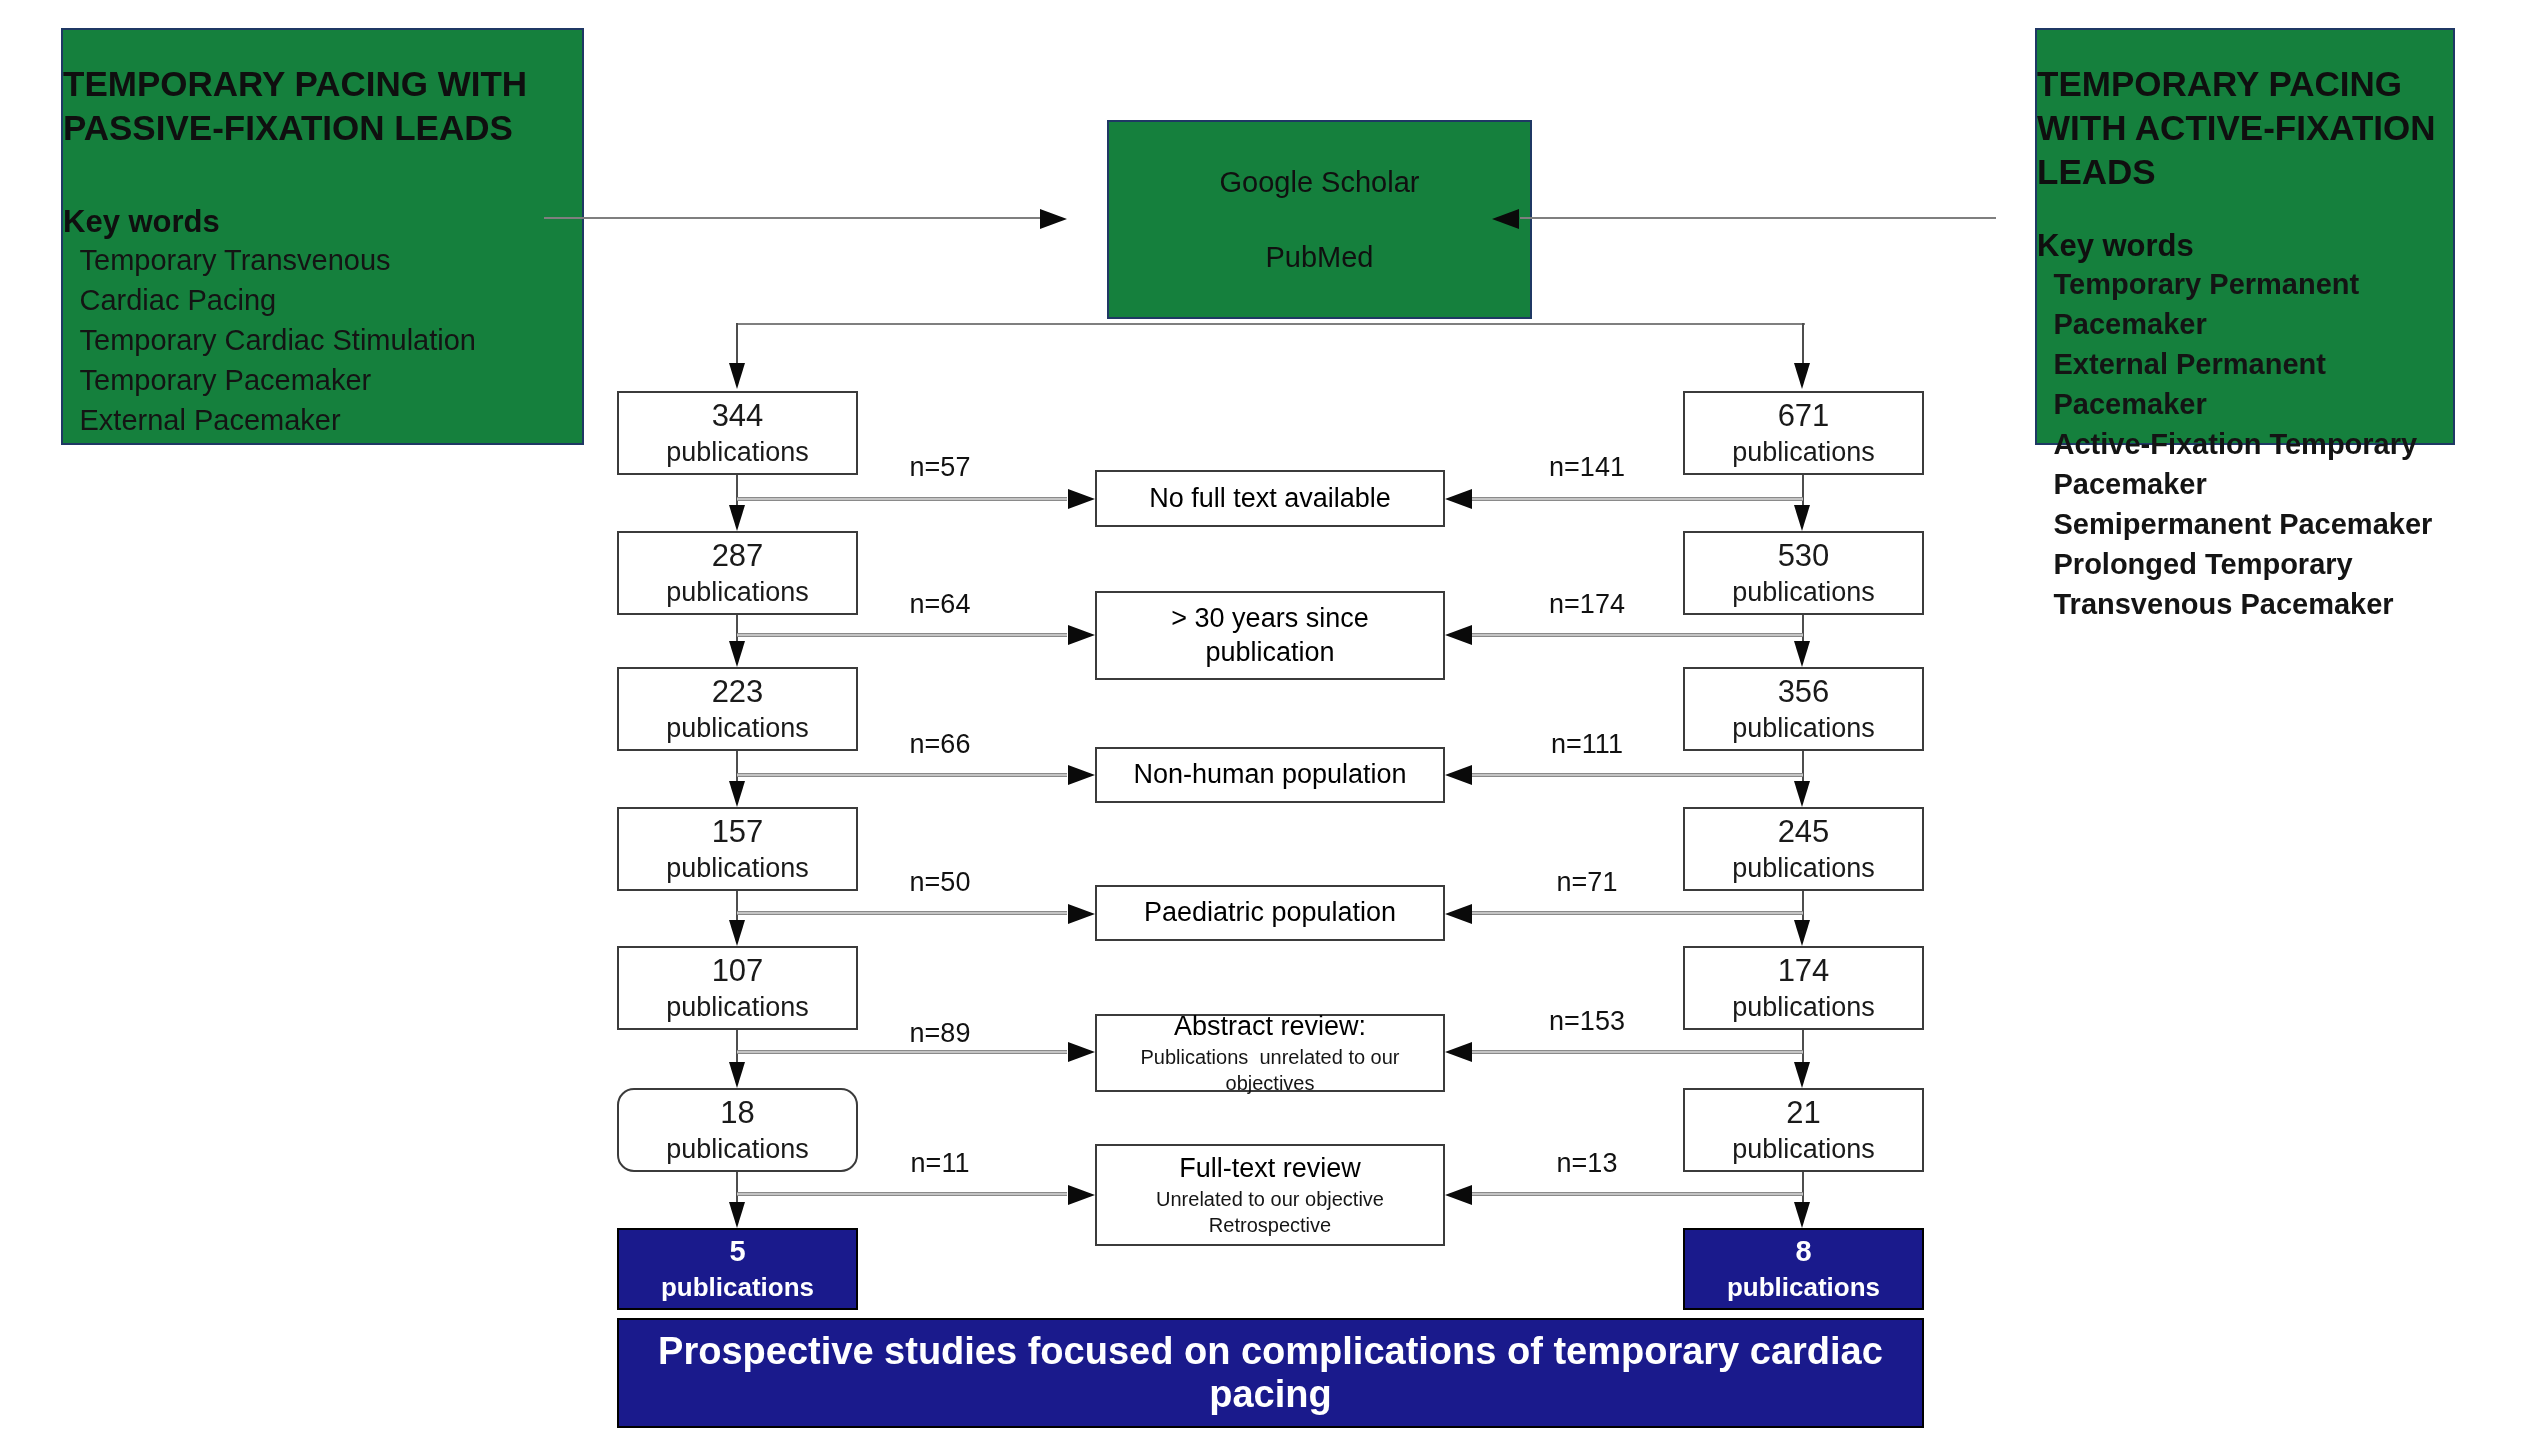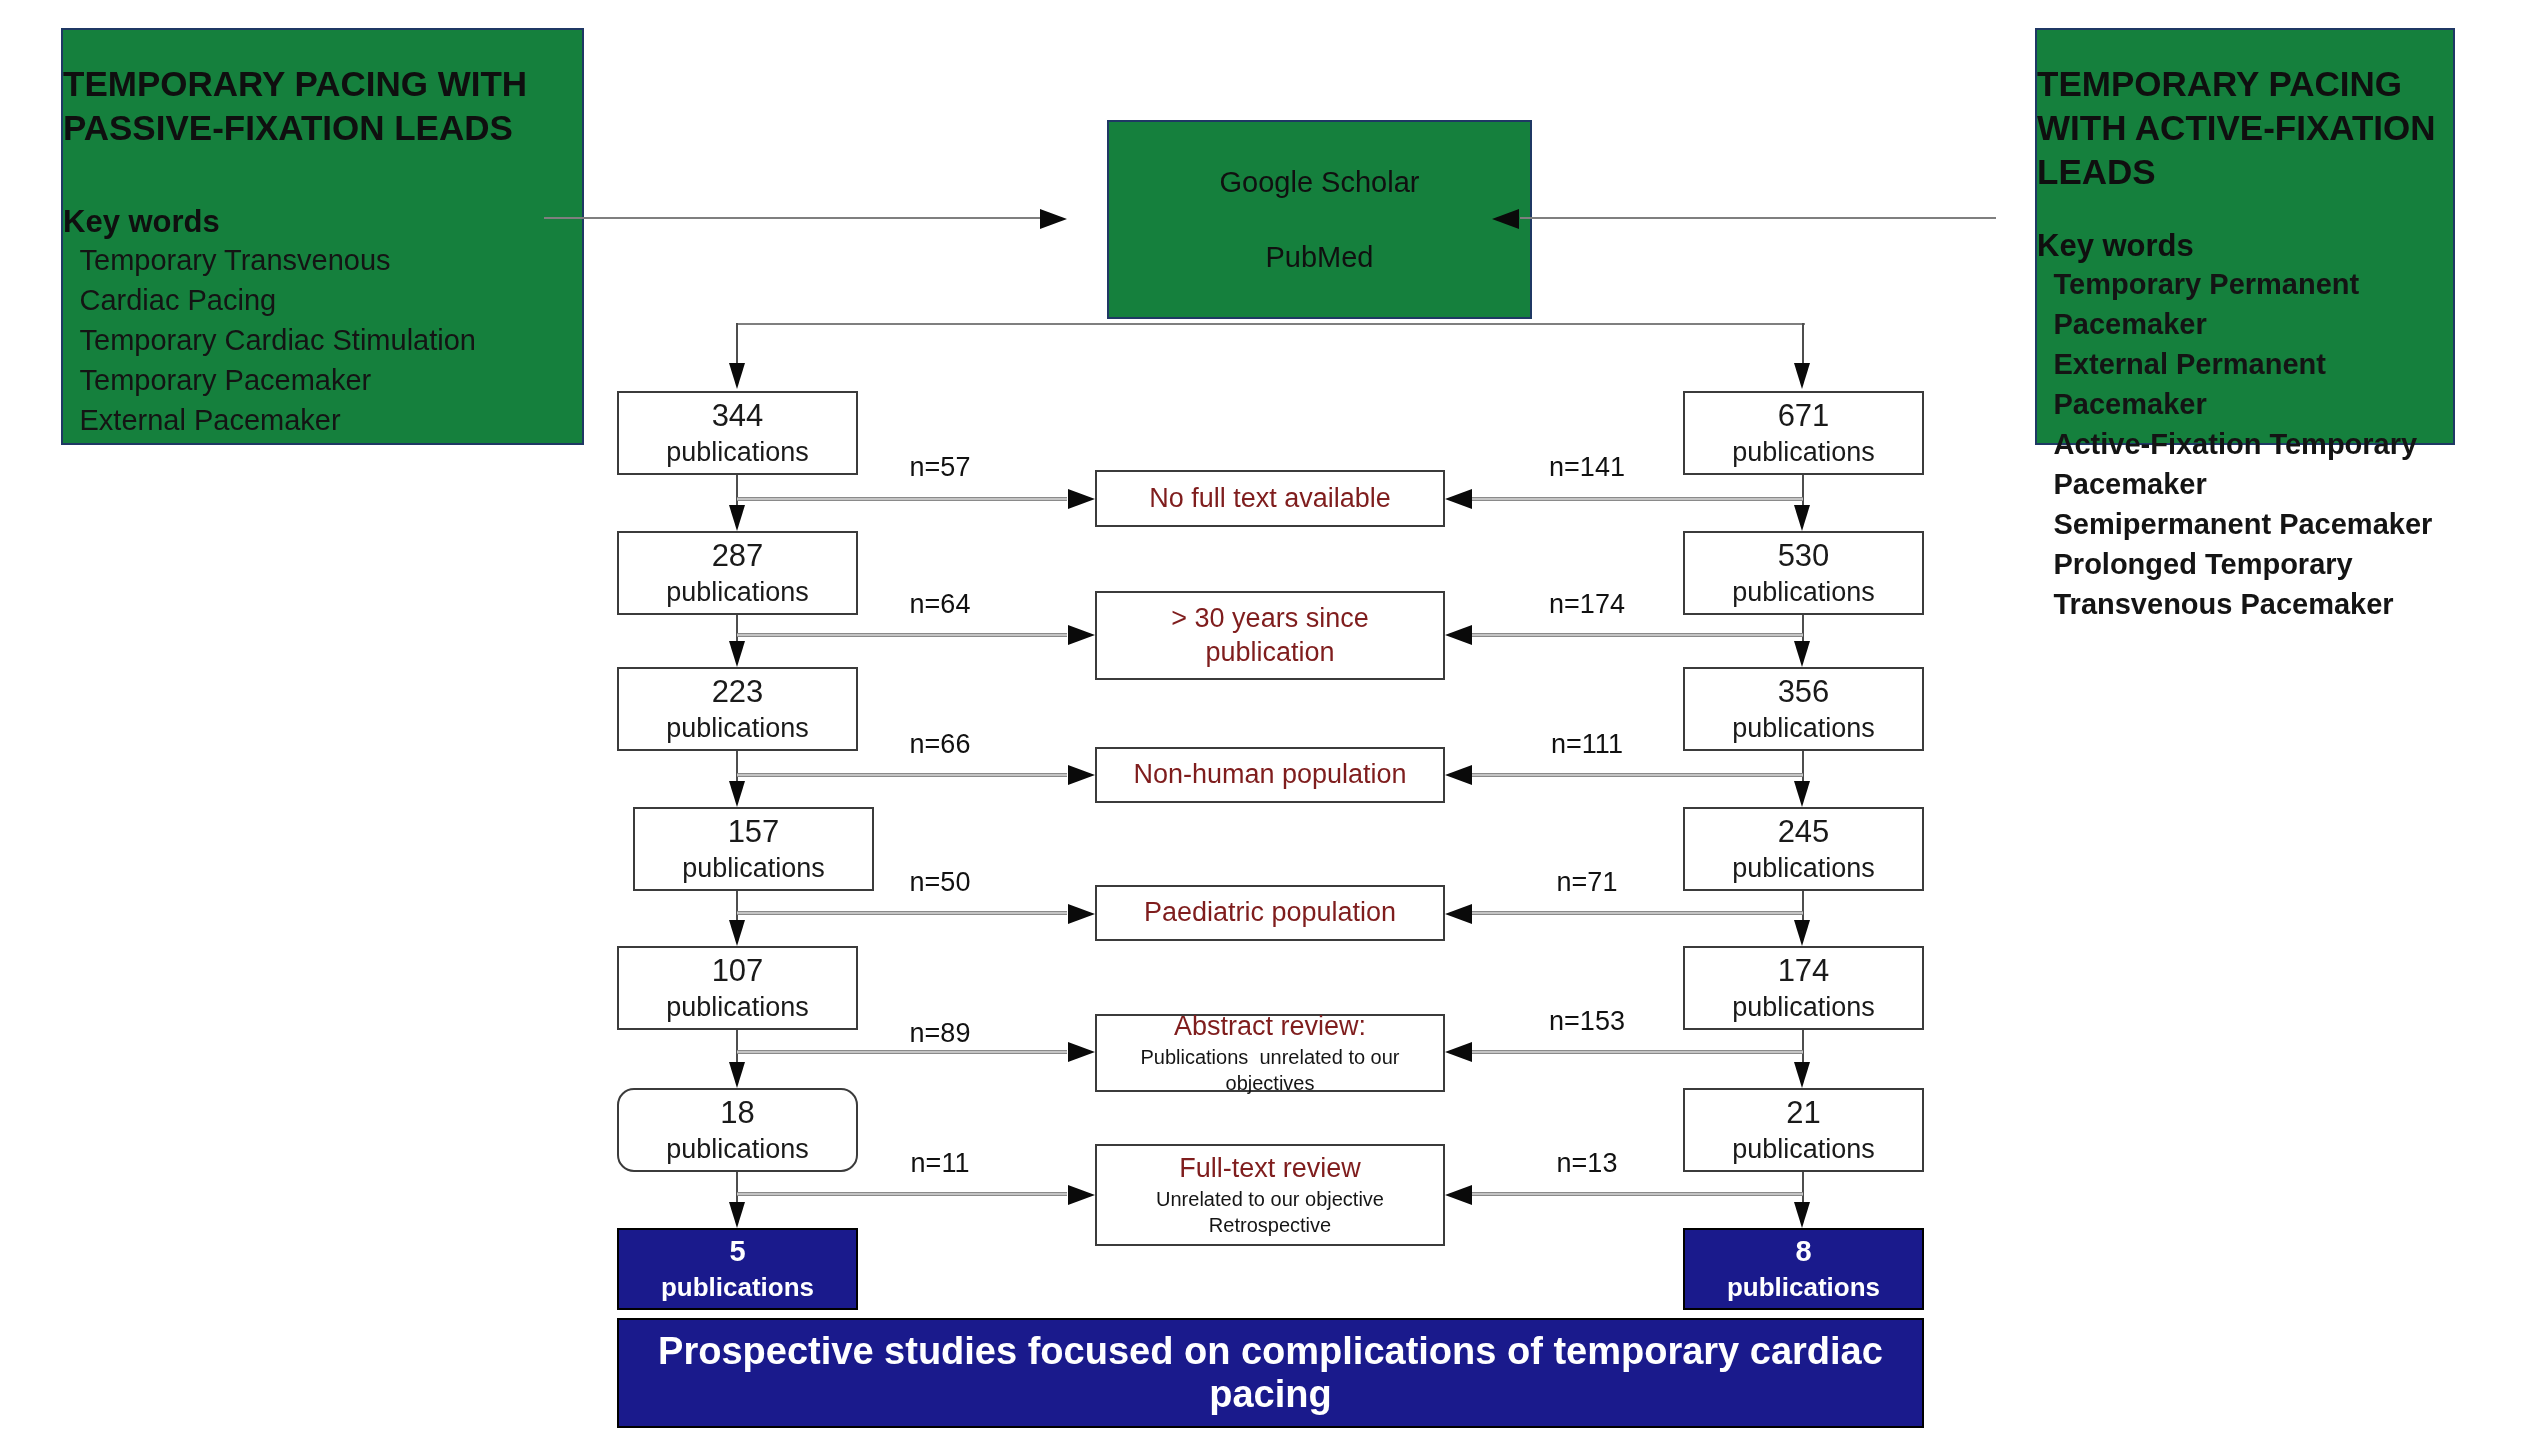--- a/index.html
+++ b/index.html
@@ -16,21 +16,21 @@
   .srcbox{display:flex;flex-direction:column;align-items:center;justify-content:center;gap:42px;}
   .src-line{font-size:29px;color:#101010;}
 
   
   .cbox{position:absolute;width:241px;height:84px;background:#fff;border:2.9px solid #3b3b3b;box-sizing:border-box;
         display:flex;flex-direction:column;align-items:center;justify-content:center;gap:3.5px;}
   .cbox .num{font-size:31px;color:#1a1a1a;}
   .cbox .unit{font-size:27px;color:#1a1a1a;}
   .mbox{position:absolute;left:1095px;width:350px;background:#fff;border:2.9px solid #3b3b3b;box-sizing:border-box;
         display:flex;flex-direction:column;align-items:center;justify-content:center;text-align:center;padding:3.5px 17.6px;}
-  .mid-title{font-size:27px;color:#7f1d1d;line-height:1.25;}
+  .mid-title{font-size:27px;color:#000000;line-height:1.25;}
   .mid-sub{font-size:20px;color:#151515;line-height:1.3;white-space:pre-wrap;}
 
   
   .navybox{position:absolute;width:241px;height:82px;background:#1A1A8C;border:2.9px solid #000;box-sizing:border-box;
            display:flex;flex-direction:column;align-items:center;justify-content:center;gap:3.5px;}
   .navybox .num{font-size:29px;font-weight:bold;color:#fff;}
   .navybox .unit{font-size:26px;font-weight:bold;color:#fff;}
   .banner{position:absolute;left:617px;top:1318px;width:1307px;height:110px;background:#1A1A8C;border:2.9px solid #000;
           box-sizing:border-box;display:flex;align-items:center;justify-content:center;}
   .banner-label{font-size:38px;font-weight:bold;color:#ffffff;text-align:center;}
@@ -93,21 +93,21 @@
     <div class="unit">publications</div>
   </div>
   <div class="cbox" style="left:617px;top:531px;">
     <div class="num">287</div>
     <div class="unit">publications</div>
   </div>
   <div class="cbox" style="left:617px;top:667px;">
     <div class="num">223</div>
     <div class="unit">publications</div>
   </div>
-  <div class="cbox" style="left:633px;top:807px;">
+  <div class="cbox" style="left:617px;top:807px;">
     <div class="num">157</div>
     <div class="unit">publications</div>
   </div>
   <div class="cbox" style="left:617px;top:946px;">
     <div class="num">107</div>
     <div class="unit">publications</div>
   </div>
   <div class="cbox" style="left:617px;top:1088px;border-radius:17px;">
     <div class="num">18</div>
     <div class="unit">publications</div>

